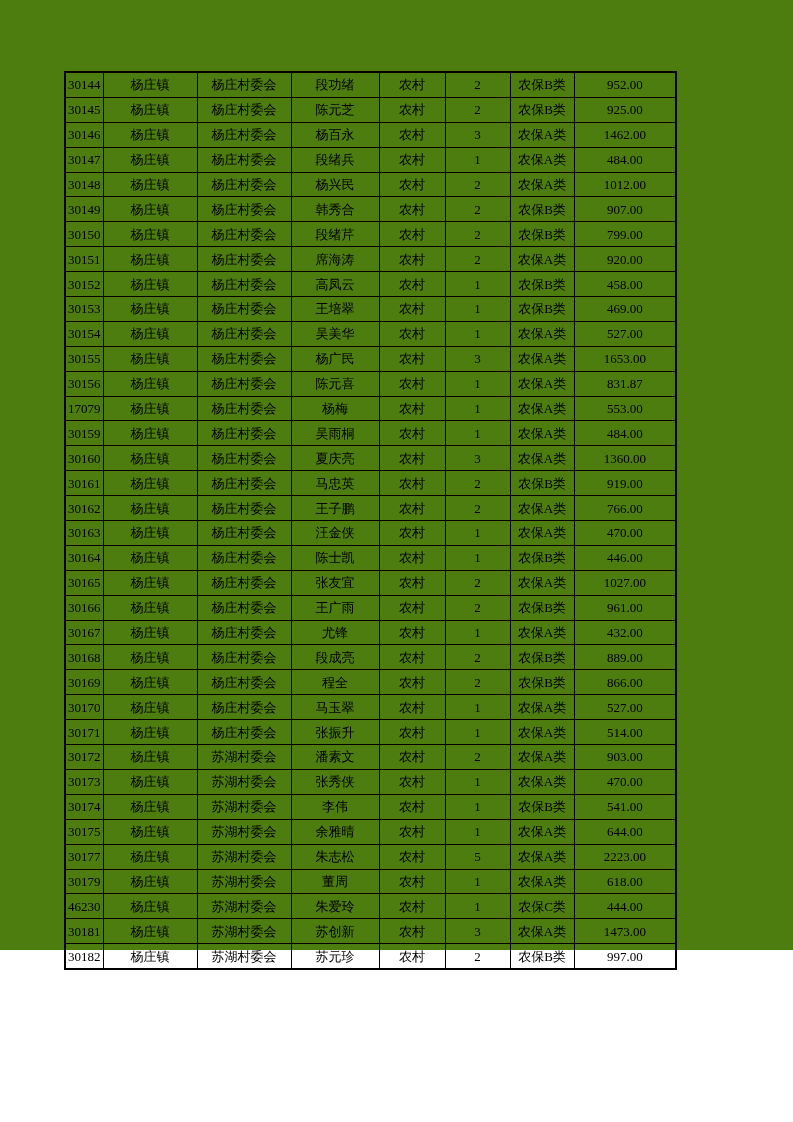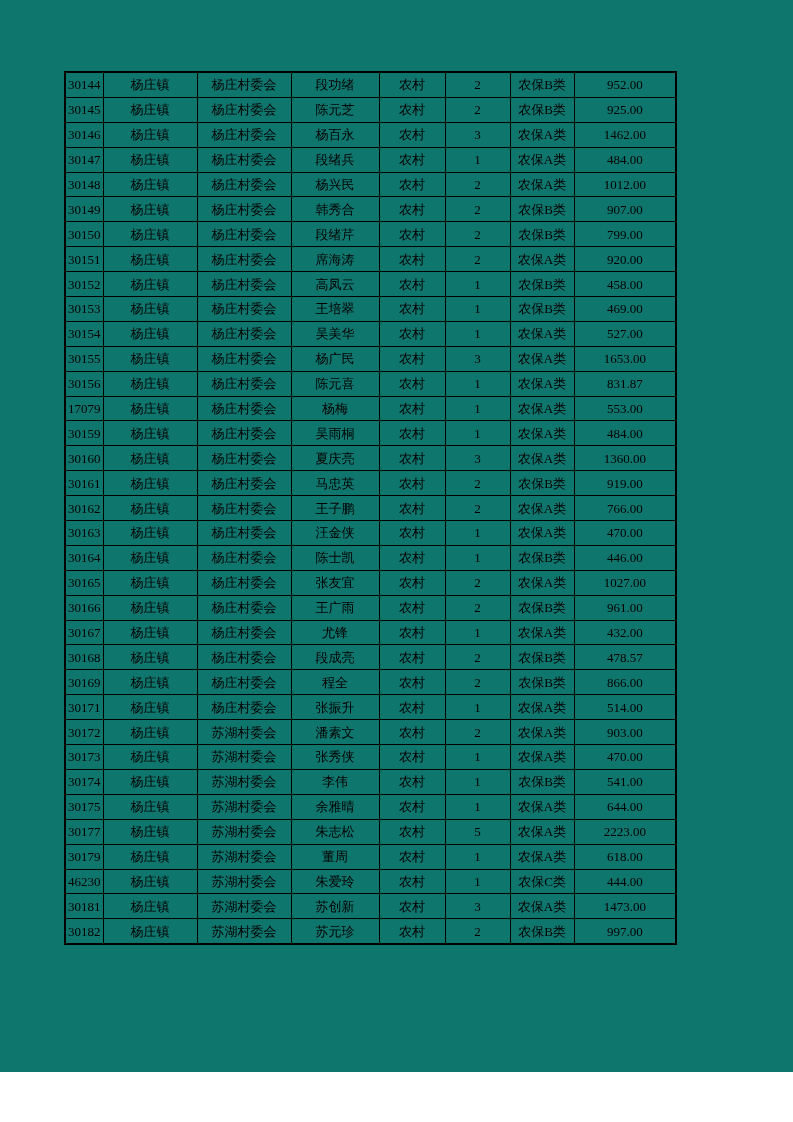--- a/index.html
+++ b/index.html
@@ -10,22 +10,22 @@
   body {
     width: 793px;
     height: 1122px;
     font-family: "Liberation Serif", "DejaVu Serif", serif;
     color: #000000;
     overflow: hidden;
   }
   .sheet {
     position: relative;
     width: 793px;
-    height: 1072px;
-    background: #0f766e;
+    height: 950px;
+    background: #4d7c0f;
     font-family: Liberation Serif, serif;
   }
   table.grid {
     position: absolute;
     left: 64px;
     top: 71px;
     border-collapse: collapse;
     table-layout: fixed;
     border: 2px solid #000000;
   }
@@ -297,31 +297,41 @@
           <td>432.00</td>
         </tr>
         <tr>
           <td>30168</td>
           <td>杨庄镇</td>
           <td>杨庄村委会</td>
           <td>段成亮</td>
           <td>农村</td>
           <td>2</td>
           <td>农保B类</td>
-          <td>478.57</td>
+          <td>889.00</td>
         </tr>
         <tr>
           <td>30169</td>
           <td>杨庄镇</td>
           <td>杨庄村委会</td>
           <td>程全</td>
           <td>农村</td>
           <td>2</td>
           <td>农保B类</td>
           <td>866.00</td>
+        </tr>
+        <tr>
+          <td>30170</td>
+          <td>杨庄镇</td>
+          <td>杨庄村委会</td>
+          <td>马玉翠</td>
+          <td>农村</td>
+          <td>1</td>
+          <td>农保A类</td>
+          <td>527.00</td>
         </tr>
         <tr>
           <td>30171</td>
           <td>杨庄镇</td>
           <td>杨庄村委会</td>
           <td>张振升</td>
           <td>农村</td>
           <td>1</td>
           <td>农保A类</td>
           <td>514.00</td>

